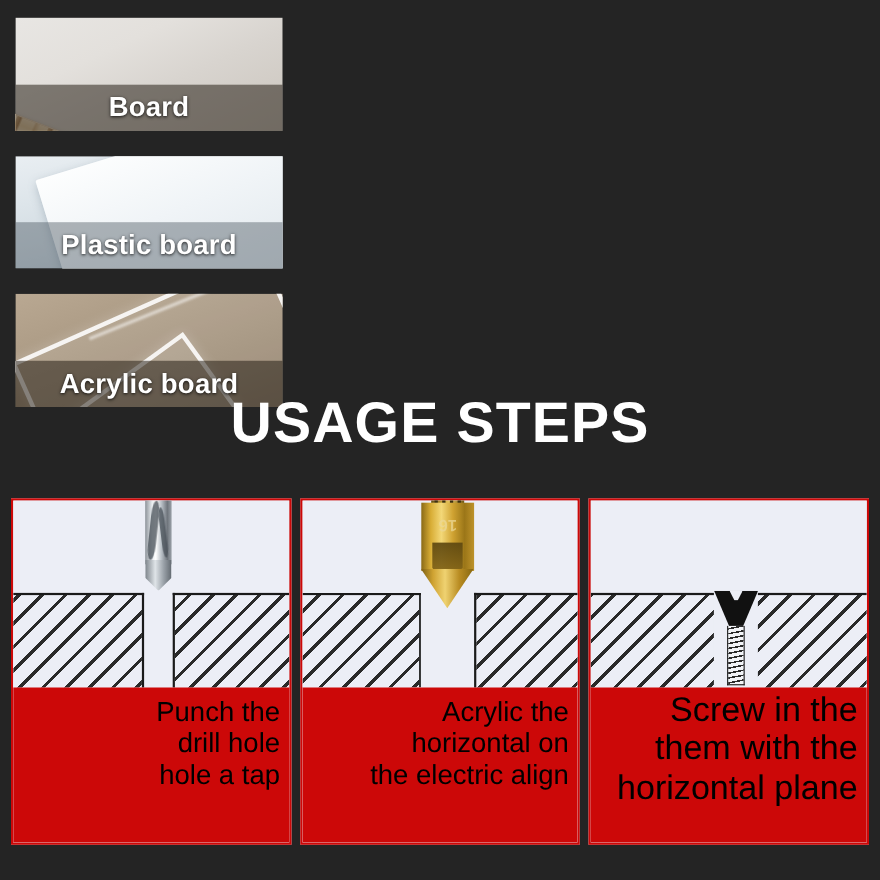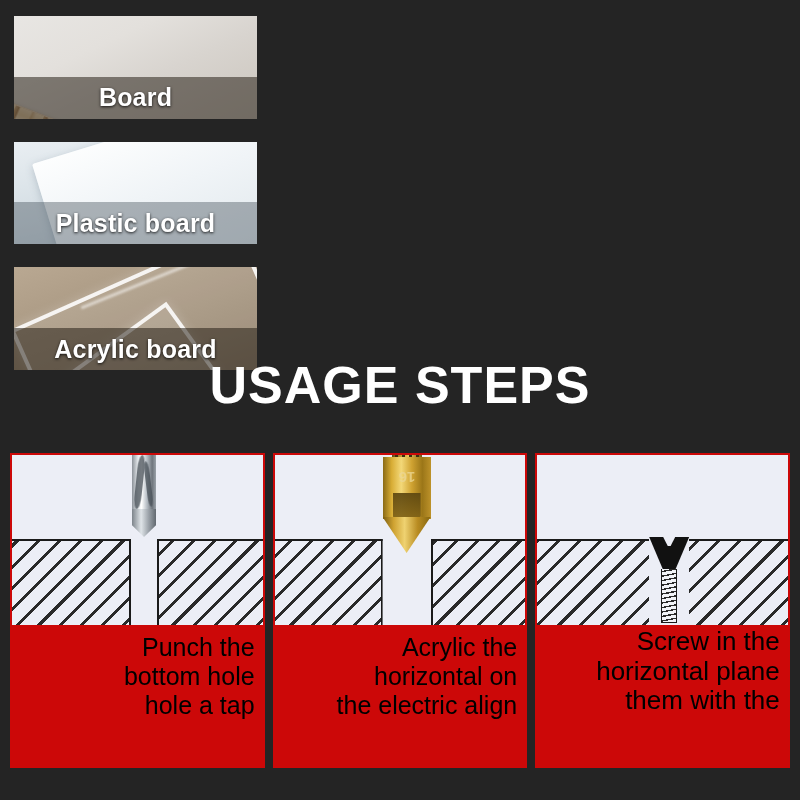--- a/index.html
+++ b/index.html
@@ -106,21 +106,21 @@
     background:repeating-linear-gradient(-45deg,
       transparent 0px, transparent 12px,
       #2a2a2a 12px, #2a2a2a 15px);
   }
 
   .red-strip { position:absolute; left:0; right:0; top:170px; bottom:0; background:#cc0808; }
   .step-text {
     position:absolute; left:8px; right:8px; top:178px;
     color:#000000; text-align:right; font-size:25px; line-height:1.16;
   }
-  .step-text.small { font-size:26px; line-height:1.14; top:172px; }
+  .step-text.small { font-size:31px; line-height:1.14; top:172px; }
 
   
   .drill { position:absolute; left:119px; top:-4px; width:26px; height:92px; }
   .drill .shank{
     position:absolute; left:1px; top:0; width:24px; height:62px;
     background:linear-gradient(90deg,#8c9299 0%,#e8ecef 26%,#ffffff 40%,
                #b7bec5 62%,#6f757c 84%,#9aa1a8 100%);
   }
   .drill .flute{
     position:absolute; background:rgba(70,78,86,.75); filter:blur(.4px);
@@ -266,21 +266,21 @@
         <div class="drill">
           <div class="shank"></div>
           <div class="flute" style="left:5px;  top:4px;  width:7px;  height:54px; border-radius:50%/14px; transform:rotate(6deg);"></div>
           <div class="flute" style="left:15px; top:10px; width:5px;  height:46px; border-radius:50%/12px; transform:rotate(-7deg);"></div>
           <div class="tip"></div>
         </div>
       </div>
       <div class="red-strip"></div>
       <div class="step-text">
         <div>Punch the</div>
-        <div>bottom hole</div>
+        <div>drill hole</div>
         <div>hole a tap</div>
       </div>
     </div>
 
     <div class="step">
       <div class="scene">
         <div class="slab" style="left:0; width:108px; clip-path:polygon(0 0,100% 0,100% 100%,0 100%);"></div>
         <div class="slab right" style="left:156px; right:0; width:95px;"></div>
         <div class="cham">
           <div class="collar">
@@ -309,19 +309,19 @@
         <div class="slab right" style="left:152px; right:0; width:99px; border-left:none;"></div>
         <div class="screw">
           <div class="head"></div>
           <div class="slot"></div>
           <div class="shank"></div>
         </div>
       </div>
       <div class="red-strip"></div>
       <div class="step-text small">
         <div>Screw in the</div>
+        <div>them with the</div>
         <div>horizontal plane</div>
-        <div>them with the</div>
       </div>
     </div>
 
   </div>
 </div>
 
 </body></html>

